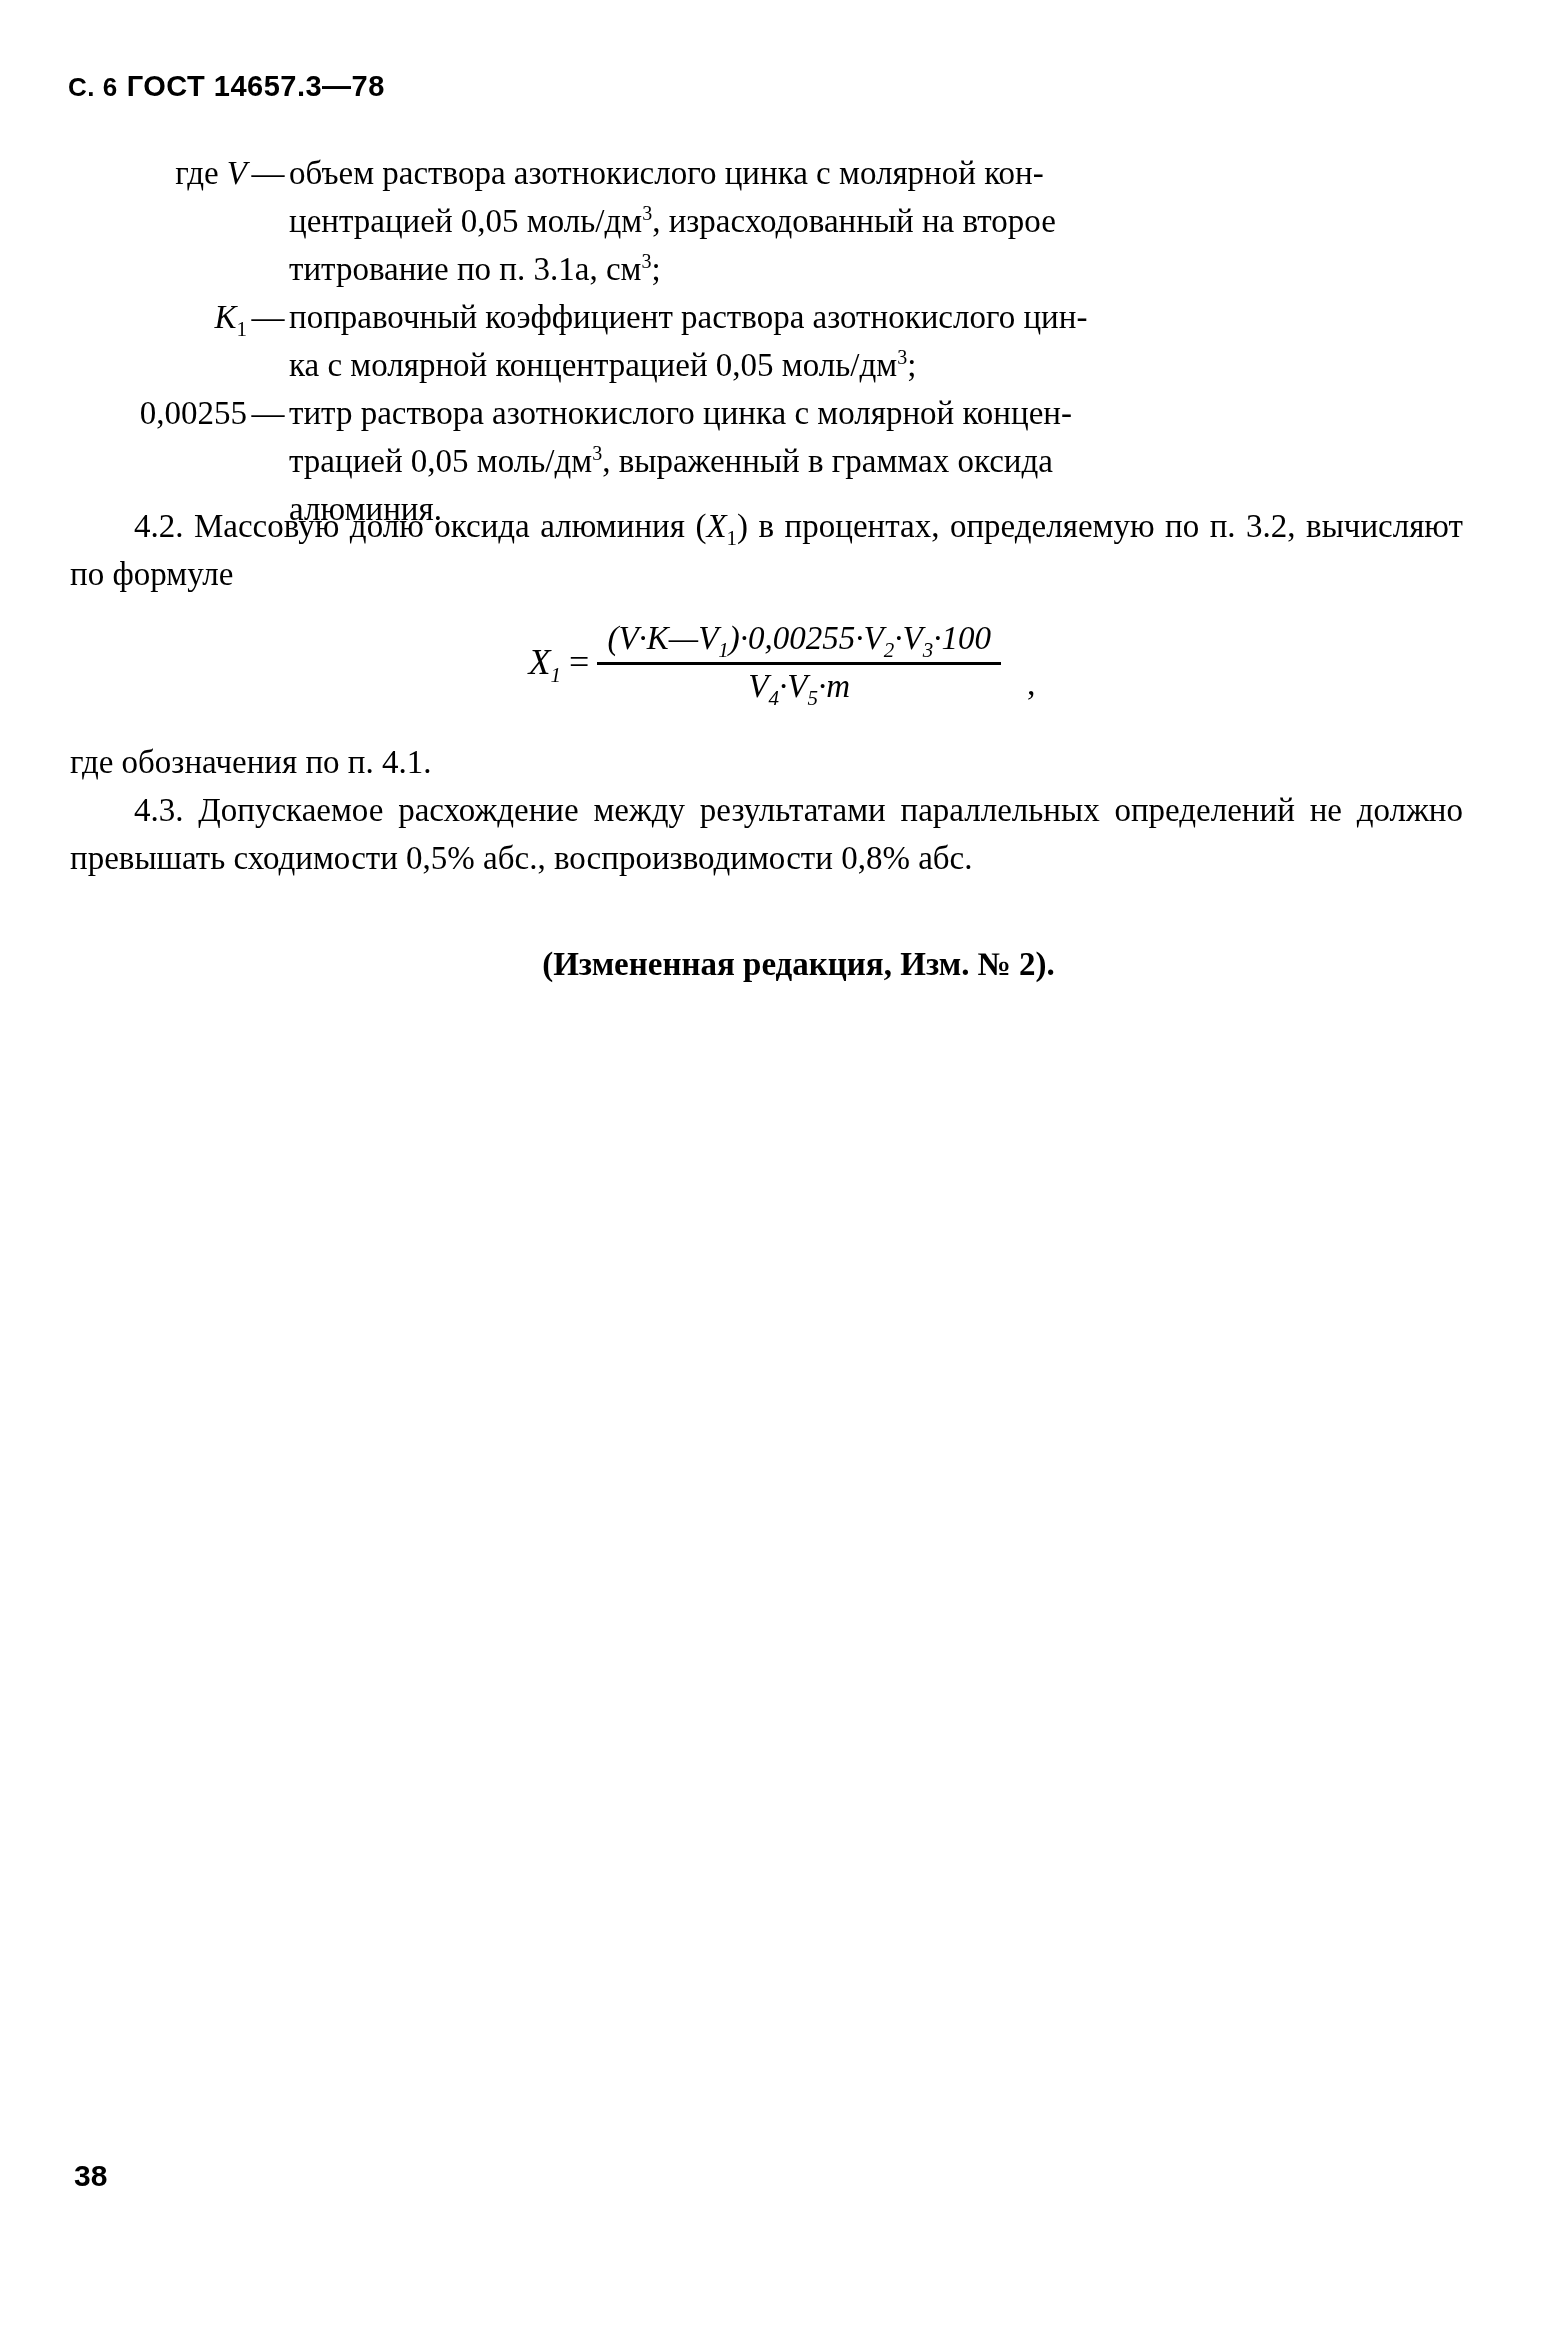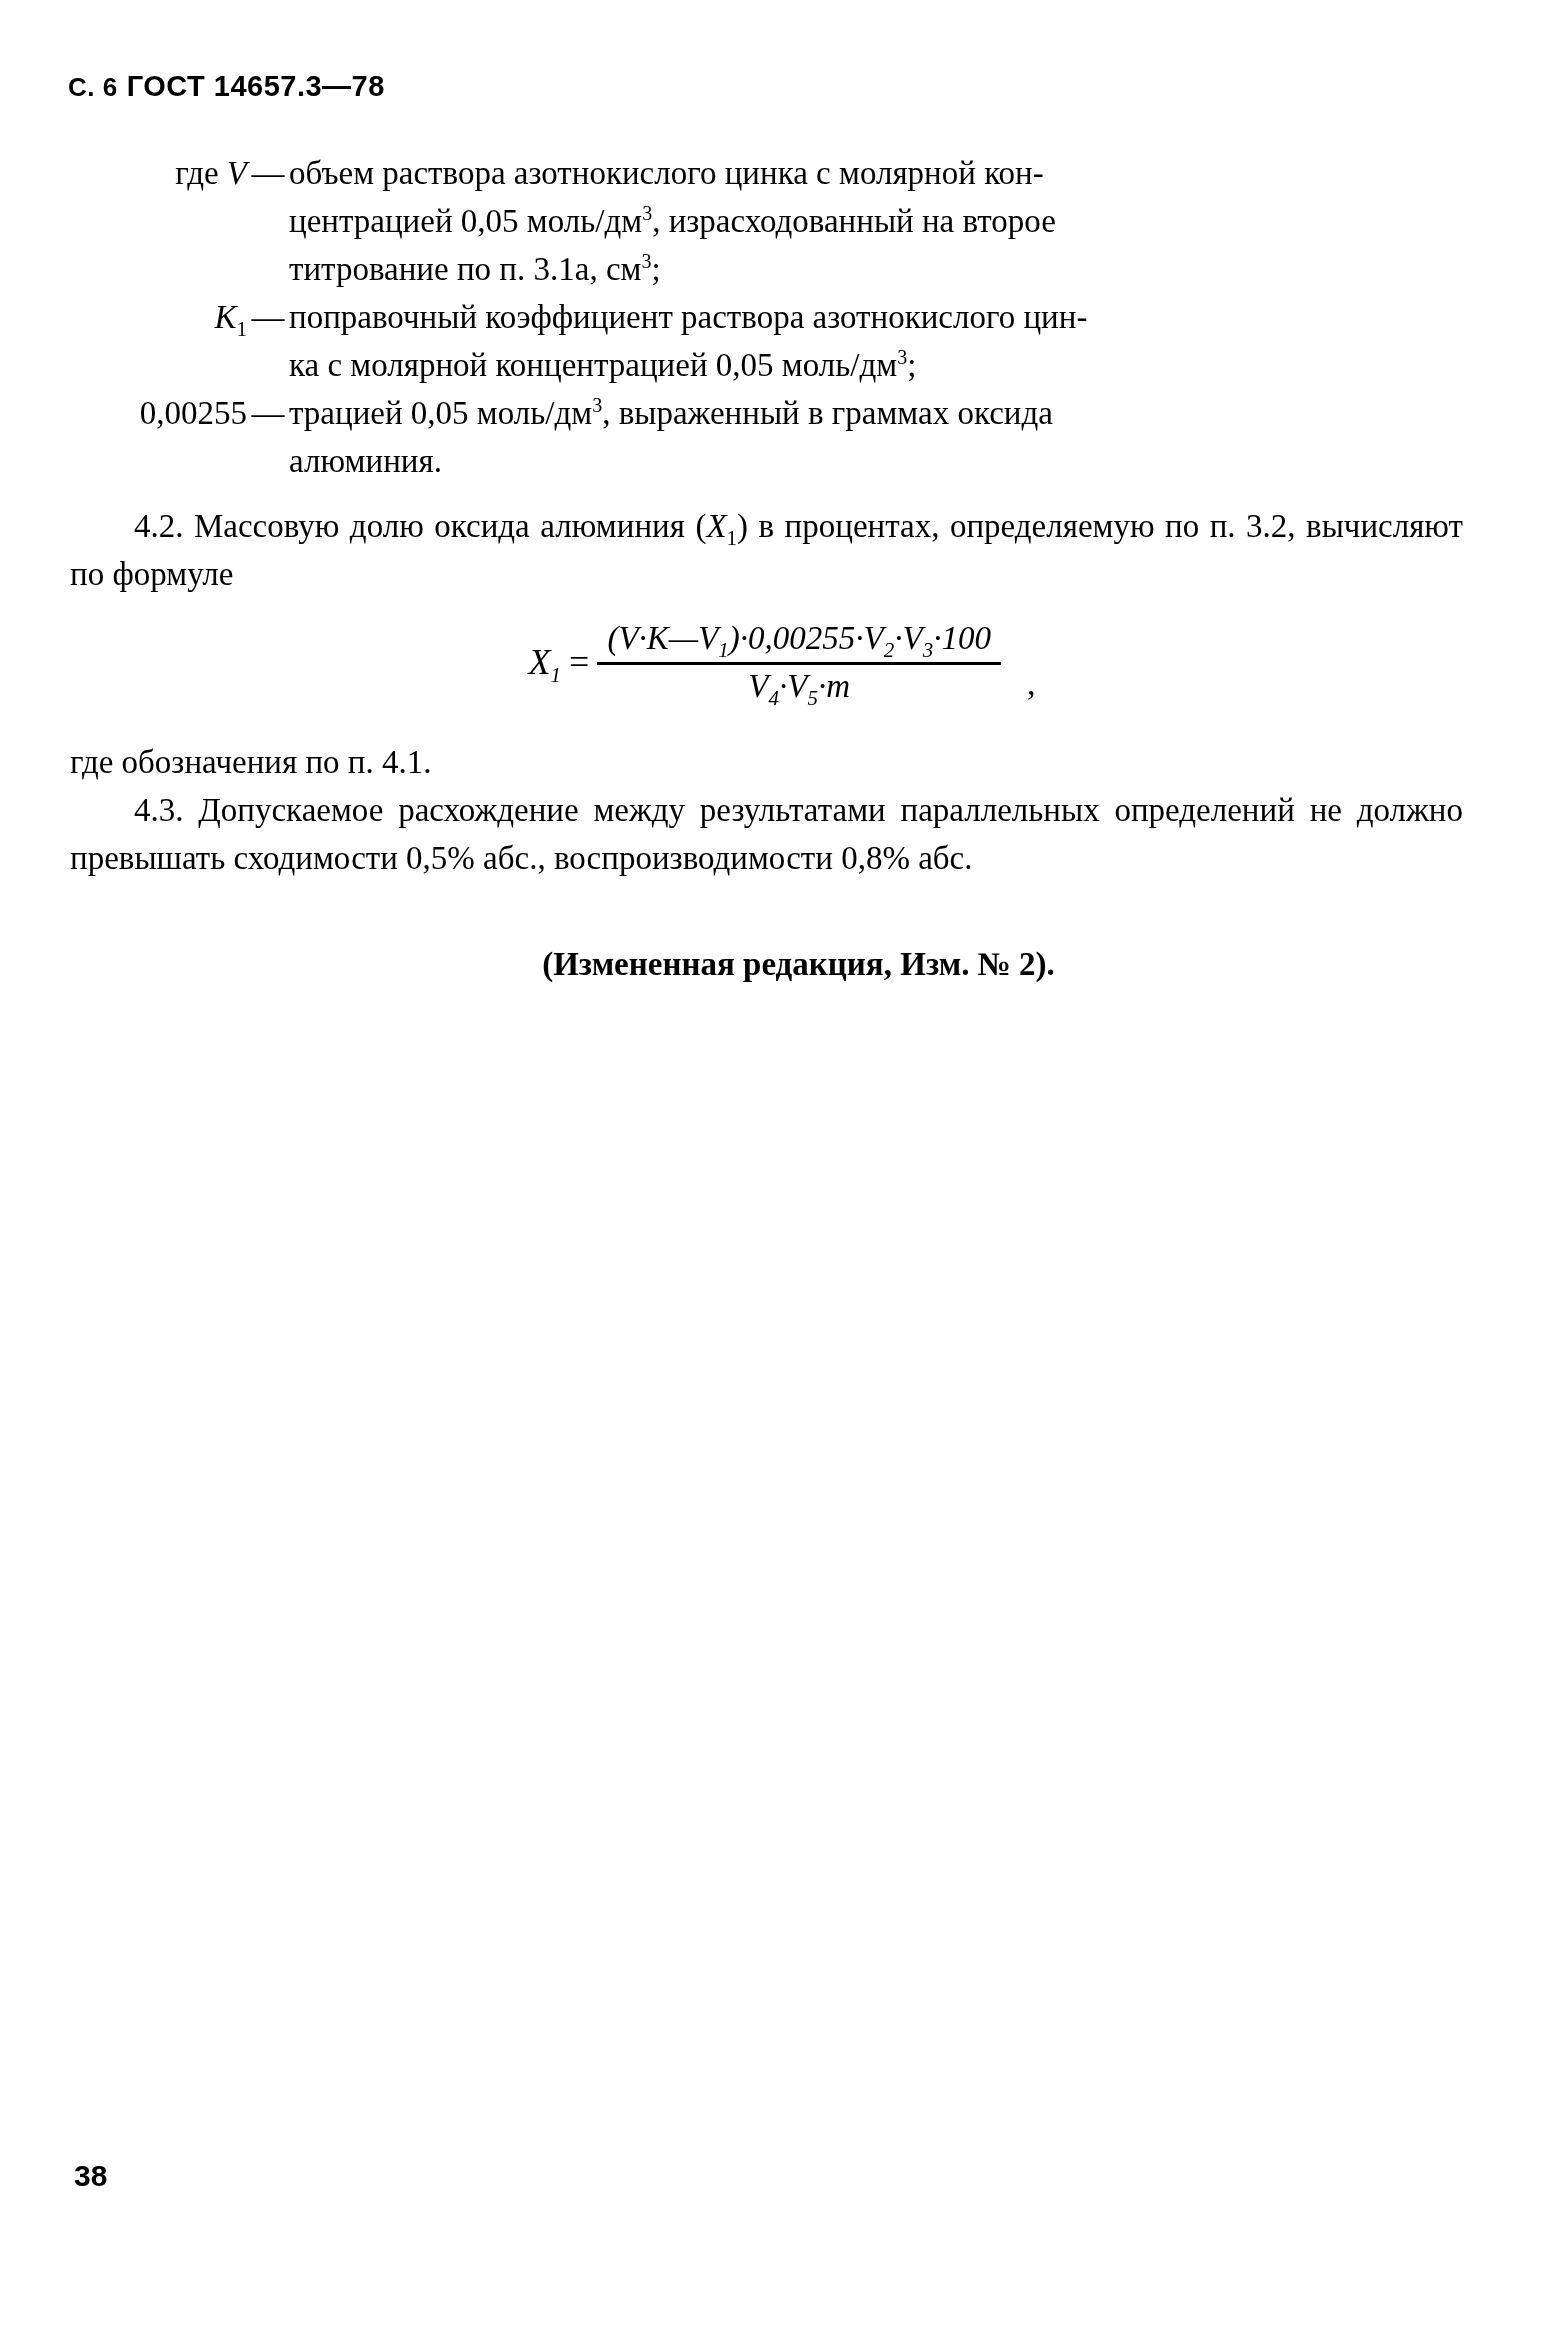--- a/index.html
+++ b/index.html
@@ -244,20 +244,21 @@
       <div class="defbody">
         <p>поправочный коэффициент раствора азотнокислого цин-</p>
         <p class="last"><span>ка с молярной концентрацией 0,05 моль/дм</span><sup class="sup">3</sup><span>;</span></p>
       </div>
     </div>
 
     <div class="defrow">
       <div class="defterm w-num">0,00255</div>
       <div class="defdash">—</div>
       <div class="defbody">
+        <p>титр раствора азотнокислого цинка с молярной концен-</p>
         <p><span>трацией 0,05 моль/дм</span><sup class="sup">3</sup><span>, выраженный в граммах оксида</span></p>
         <p class="last">алюминия.</p>
       </div>
     </div>
 
   </div>
 
   <p class="para para-4-2"><span>4.2.</span><span>&nbsp;</span><span>Массовую долю оксида алюминия (</span><span class="math-var">X</span><sub class="sub">1</sub><span>) в процентах, определяемую по п. 3.2, вычисляют по формуле</span></p>
 
   <div class="formula">

